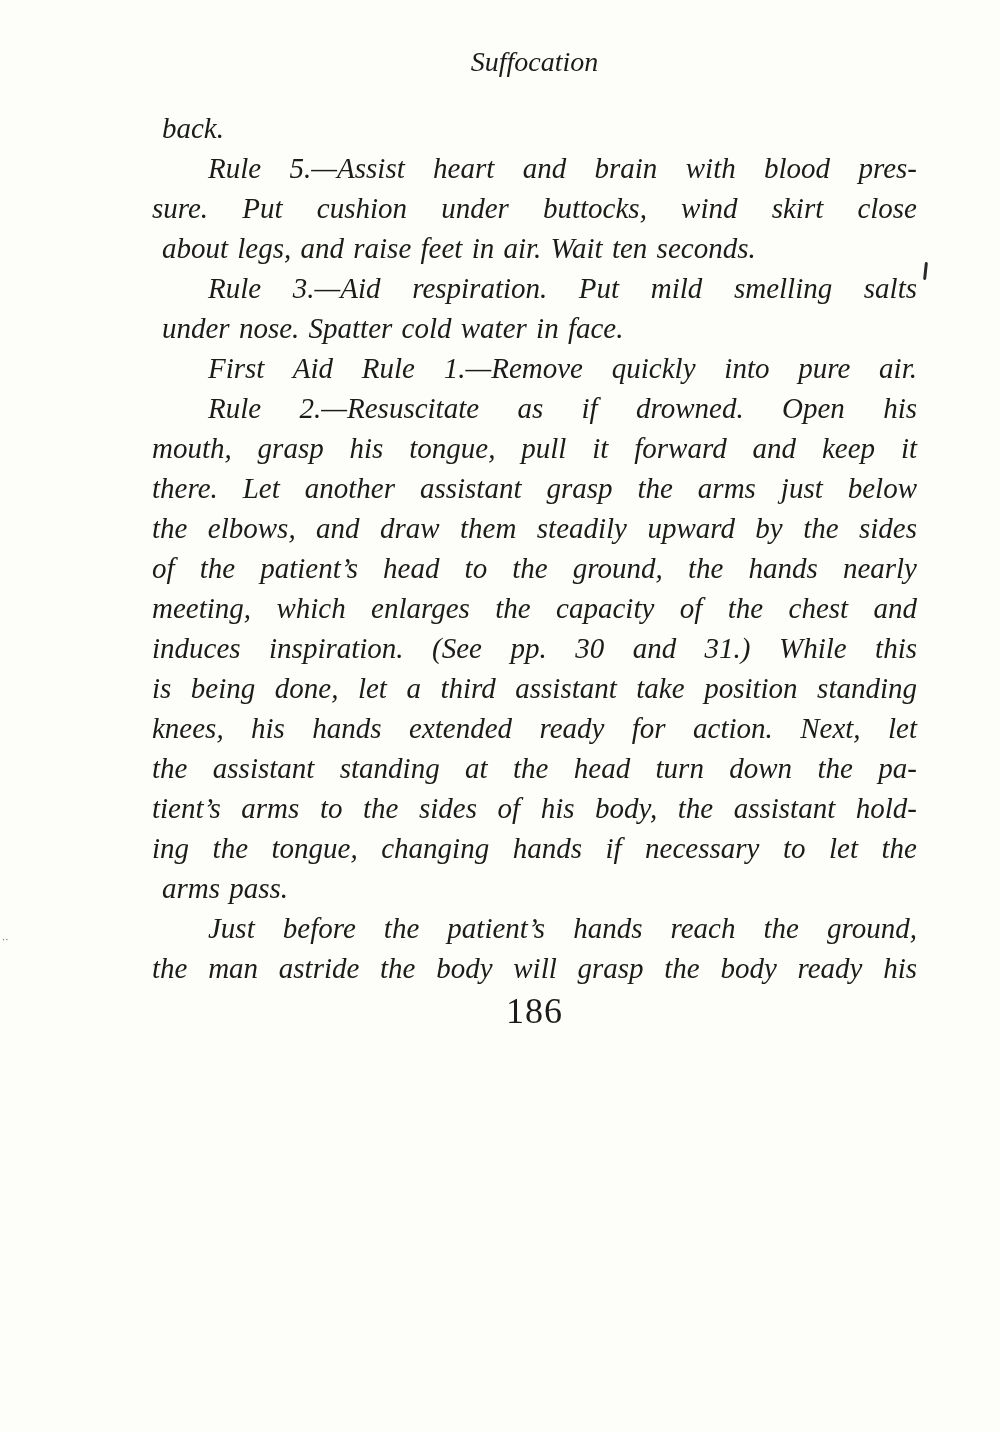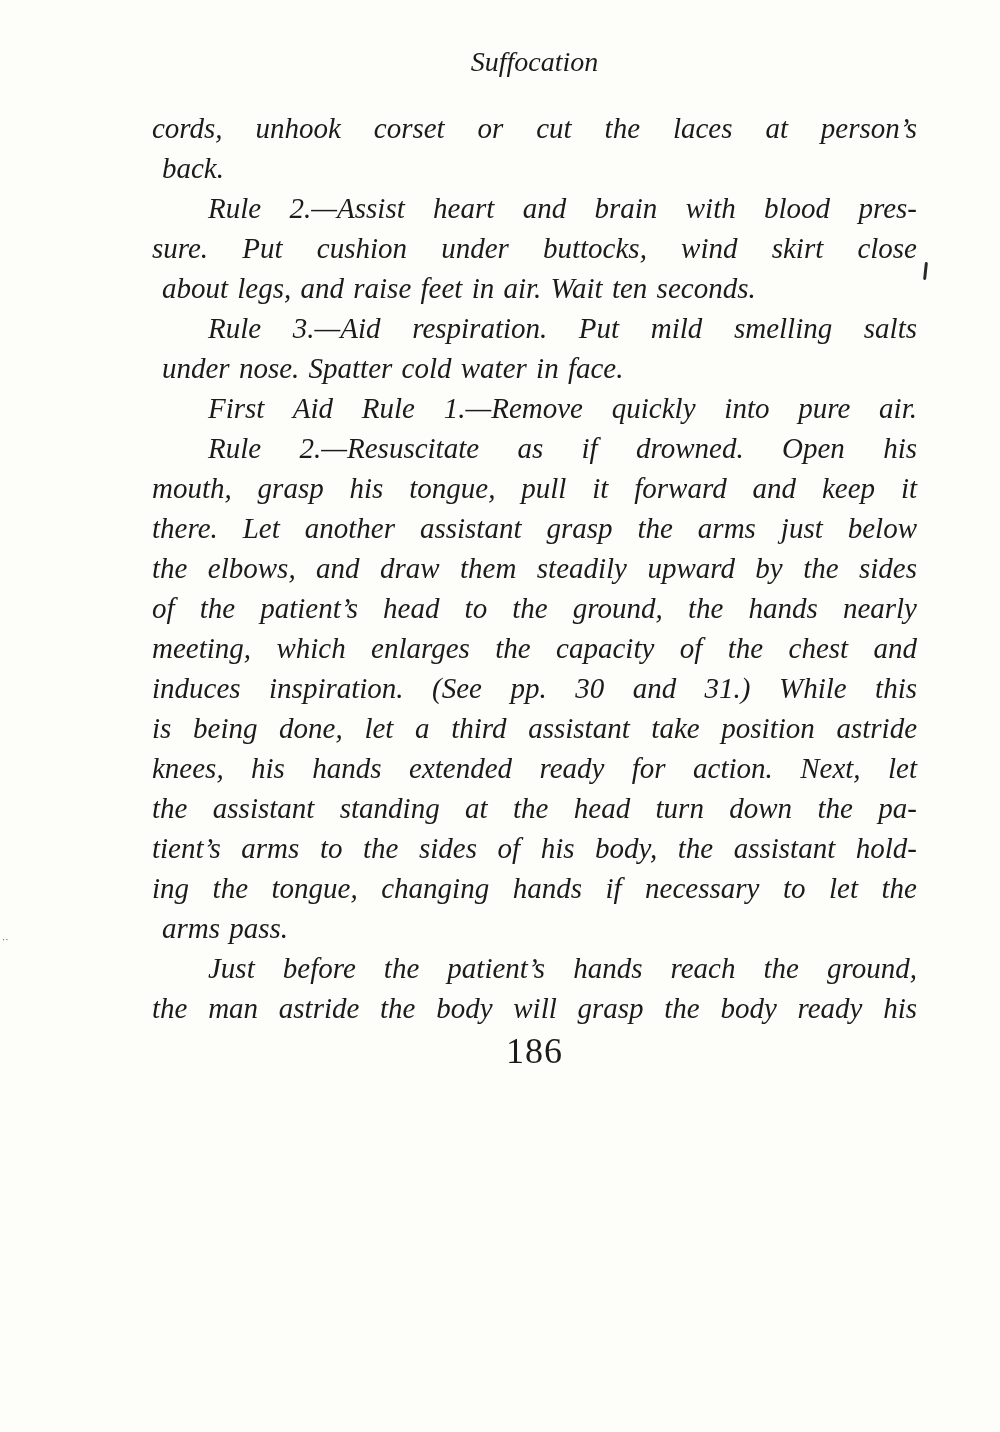--- a/index.html
+++ b/index.html
@@ -91,44 +91,43 @@
   .artifact-left::before { content: "··"; }
 </style>
 </head>
 <body>
 
 <div class="page">
   <div class="running-head">Suffocation</div>
 
   <div class="page-body">
       <div class="paragraph">
-        <div class="line">cords, unhook corset or cut the laces at person’s</div>
         <div class="line last">back.</div>
       </div>
       <div class="paragraph">
-        <div class="line indent">Rule 2.—Assist heart and brain with blood pres-</div>
+        <div class="line indent">Rule 5.—Assist heart and brain with blood pres-</div>
         <div class="line">sure.  Put cushion under buttocks, wind skirt close</div>
         <div class="line last">about legs, and raise feet in air.  Wait ten seconds.</div>
       </div>
       <div class="paragraph">
         <div class="line indent">Rule 3.—Aid respiration.  Put mild smelling salts</div>
         <div class="line last">under nose.  Spatter cold water in face.</div>
       </div>
       <div class="paragraph">
         <div class="line indent">First Aid Rule 1.—Remove quickly into pure air.</div>
       </div>
       <div class="paragraph">
         <div class="line indent">Rule 2.—Resuscitate as if drowned.  Open his</div>
         <div class="line">mouth, grasp his tongue, pull it forward and keep it</div>
         <div class="line">there.  Let another assistant grasp the arms just below</div>
         <div class="line">the elbows, and draw them steadily upward by the sides</div>
         <div class="line">of the patient’s head to the ground, the hands nearly</div>
         <div class="line">meeting, which enlarges the capacity of the chest and</div>
         <div class="line">induces inspiration.  (See pp. 30 and 31.)  While this</div>
-        <div class="line">is being done, let a third assistant take position astride</div>
+        <div class="line">is being done, let a third assistant take position standing</div>
         <div class="line">knees, his hands extended ready for action.  Next, let</div>
         <div class="line">the assistant standing at the head turn down the pa-</div>
         <div class="line">tient’s arms to the sides of his body, the assistant hold-</div>
         <div class="line">ing the tongue, changing hands if necessary to let the</div>
         <div class="line last">arms pass.</div>
       </div>
       <div class="paragraph">
         <div class="line indent">Just before the patient’s hands reach the ground,</div>
         <div class="line">the man astride the body will grasp the body ready his</div>
       </div>

